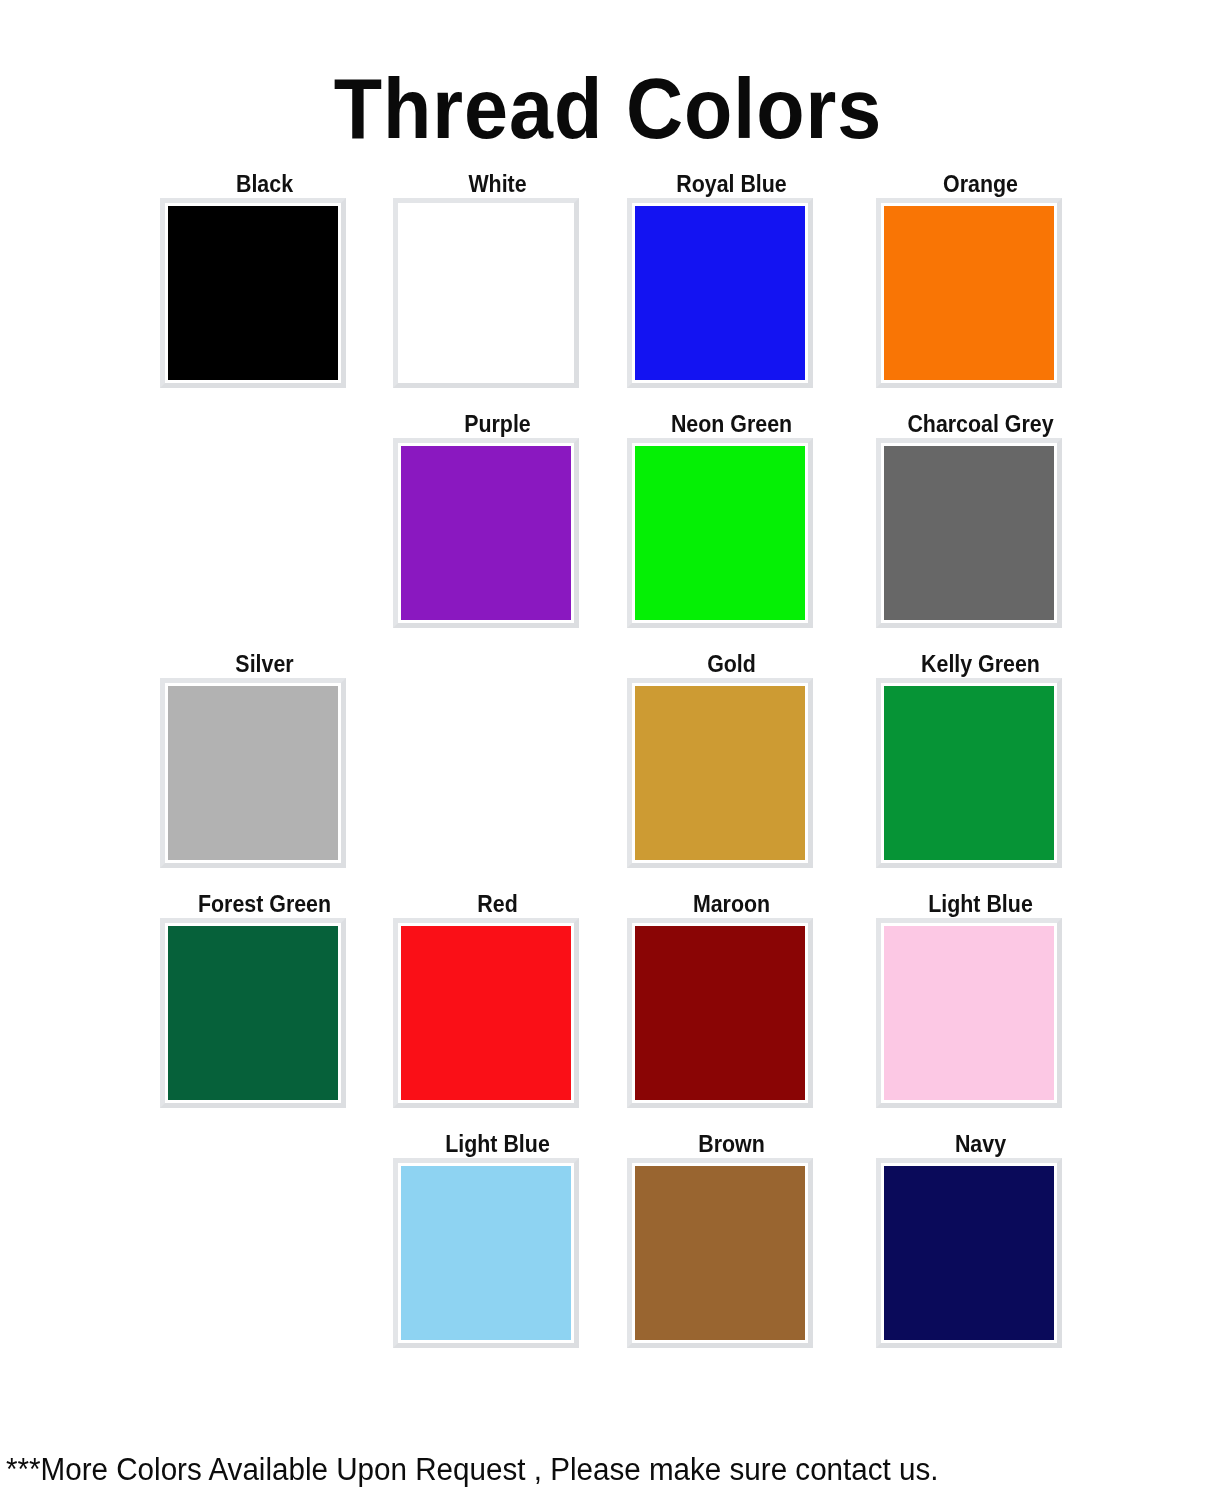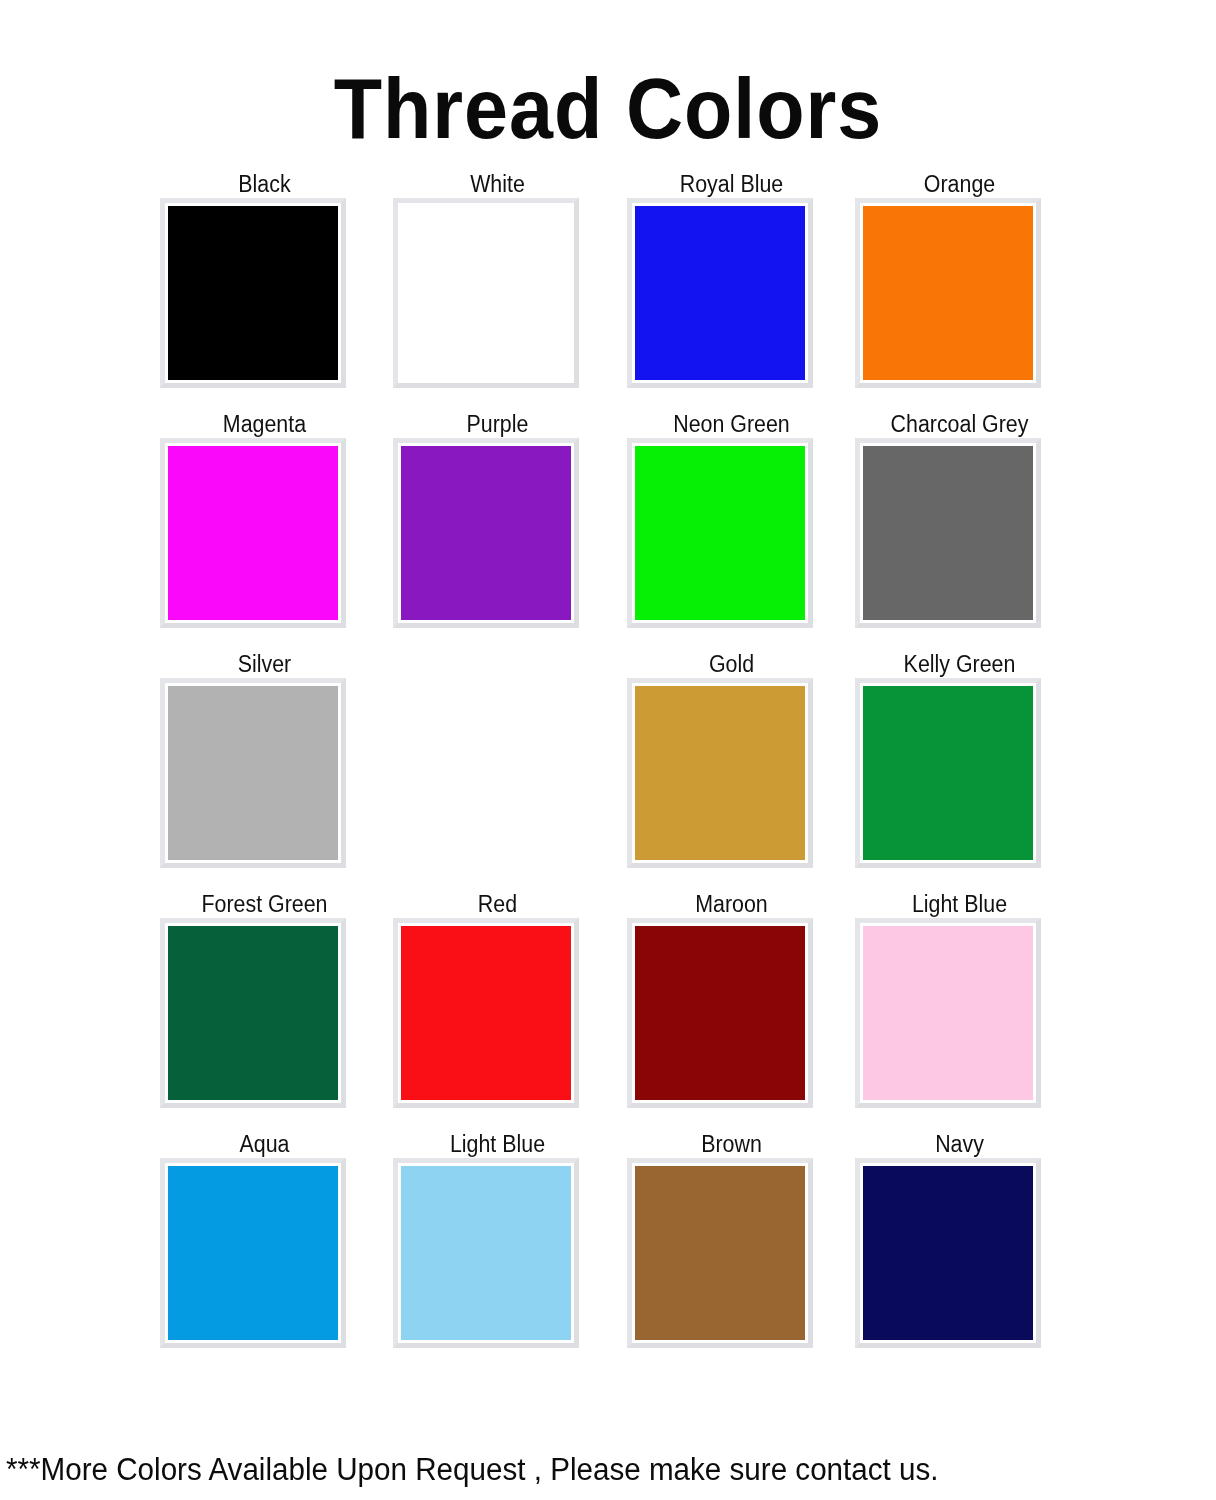--- a/index.html
+++ b/index.html
@@ -43,25 +43,26 @@
     width: 930px;
   }
   .swatch-row {
     position: relative;
     height: 240px;
   }
   .swatch-cell {
     position: absolute;
     top: 0;
     width: 209px;
+    font-weight: bold;
   }
   .swatch-cell.col-0 { left: 0px; }
   .swatch-cell.col-1 { left: 233px; }
   .swatch-cell.col-2 { left: 467px; }
-  .swatch-cell.col-3 { left: 695px; }
+  .swatch-cell.col-3 { left: 716px; }
 
   .swatch-label {
     height: 28px;
     line-height: 28px;
     text-align: center;
     font-family: "Liberation Sans", "DejaVu Sans", sans-serif;
     font-size: 23px;
     color: #111111;
     white-space: nowrap;
     transform: scaleX(0.93);
@@ -128,26 +129,20 @@
         </div>
       </div>
       <div class="swatch-cell col-3">
         <div class="swatch-label">Orange</div>
         <div class="swatch-frame">
           <div class="swatch-color" style="background-color: rgb(249, 117, 5);"></div>
         </div>
       </div>
     </div>
     <div class="swatch-row">
-      <div class="swatch-cell col-0">
-        <div class="swatch-label">Magenta</div>
-        <div class="swatch-frame">
-          <div class="swatch-color" style="background-color: rgb(250, 8, 250);"></div>
-        </div>
-      </div>
       <div class="swatch-cell col-1">
         <div class="swatch-label">Purple</div>
         <div class="swatch-frame">
           <div class="swatch-color" style="background-color: rgb(138, 24, 192);"></div>
         </div>
       </div>
       <div class="swatch-cell col-3">
         <div class="swatch-label">Charcoal Grey</div>
         <div class="swatch-frame">
           <div class="swatch-color" style="background-color: rgb(103, 103, 103);"></div>
@@ -200,26 +195,20 @@
         </div>
       </div>
       <div class="swatch-cell col-3">
         <div class="swatch-label">Light Blue</div>
         <div class="swatch-frame">
           <div class="swatch-color" style="background-color: rgb(252, 200, 228);"></div>
         </div>
       </div>
     </div>
     <div class="swatch-row">
-      <div class="swatch-cell col-0">
-        <div class="swatch-label">Aqua</div>
-        <div class="swatch-frame">
-          <div class="swatch-color" style="background-color: rgb(5, 155, 226);"></div>
-        </div>
-      </div>
       <div class="swatch-cell col-1">
         <div class="swatch-label">Light Blue</div>
         <div class="swatch-frame">
           <div class="swatch-color" style="background-color: rgb(142, 211, 242);"></div>
         </div>
       </div>
       <div class="swatch-cell col-2">
         <div class="swatch-label">Brown</div>
         <div class="swatch-frame">
           <div class="swatch-color" style="background-color: rgb(153, 101, 48);"></div>

